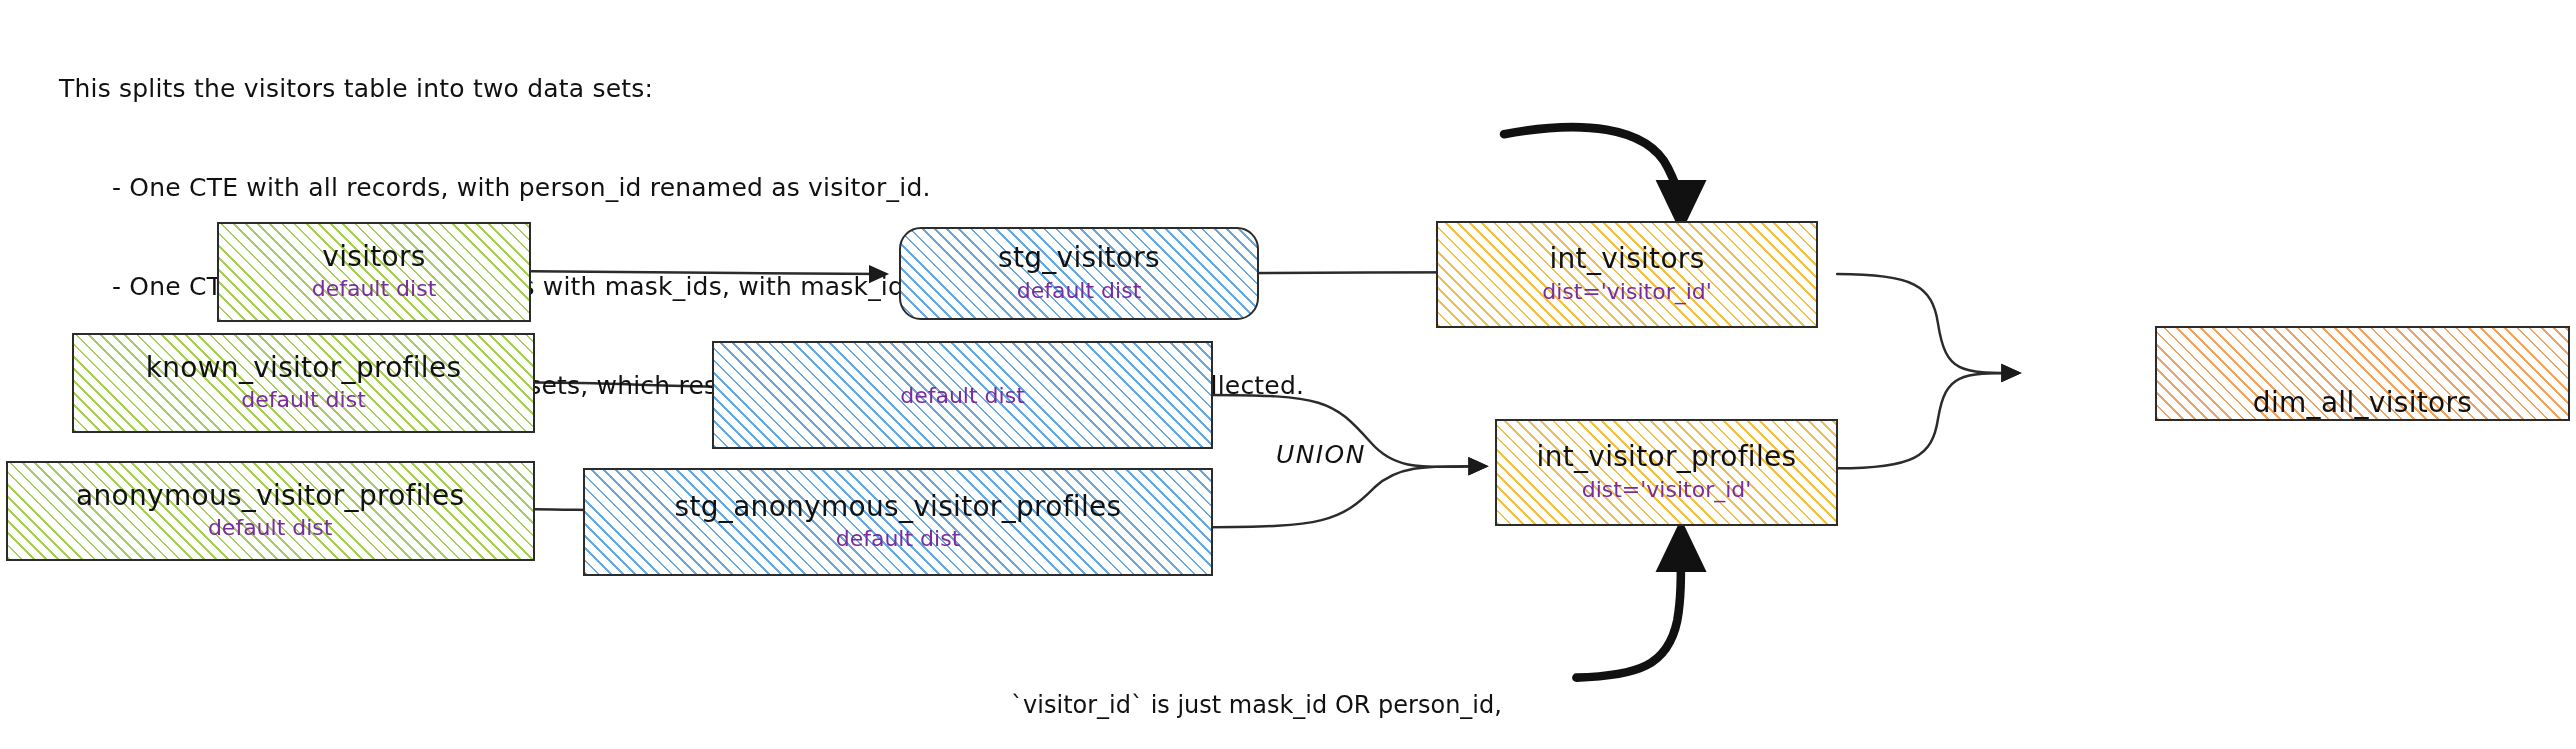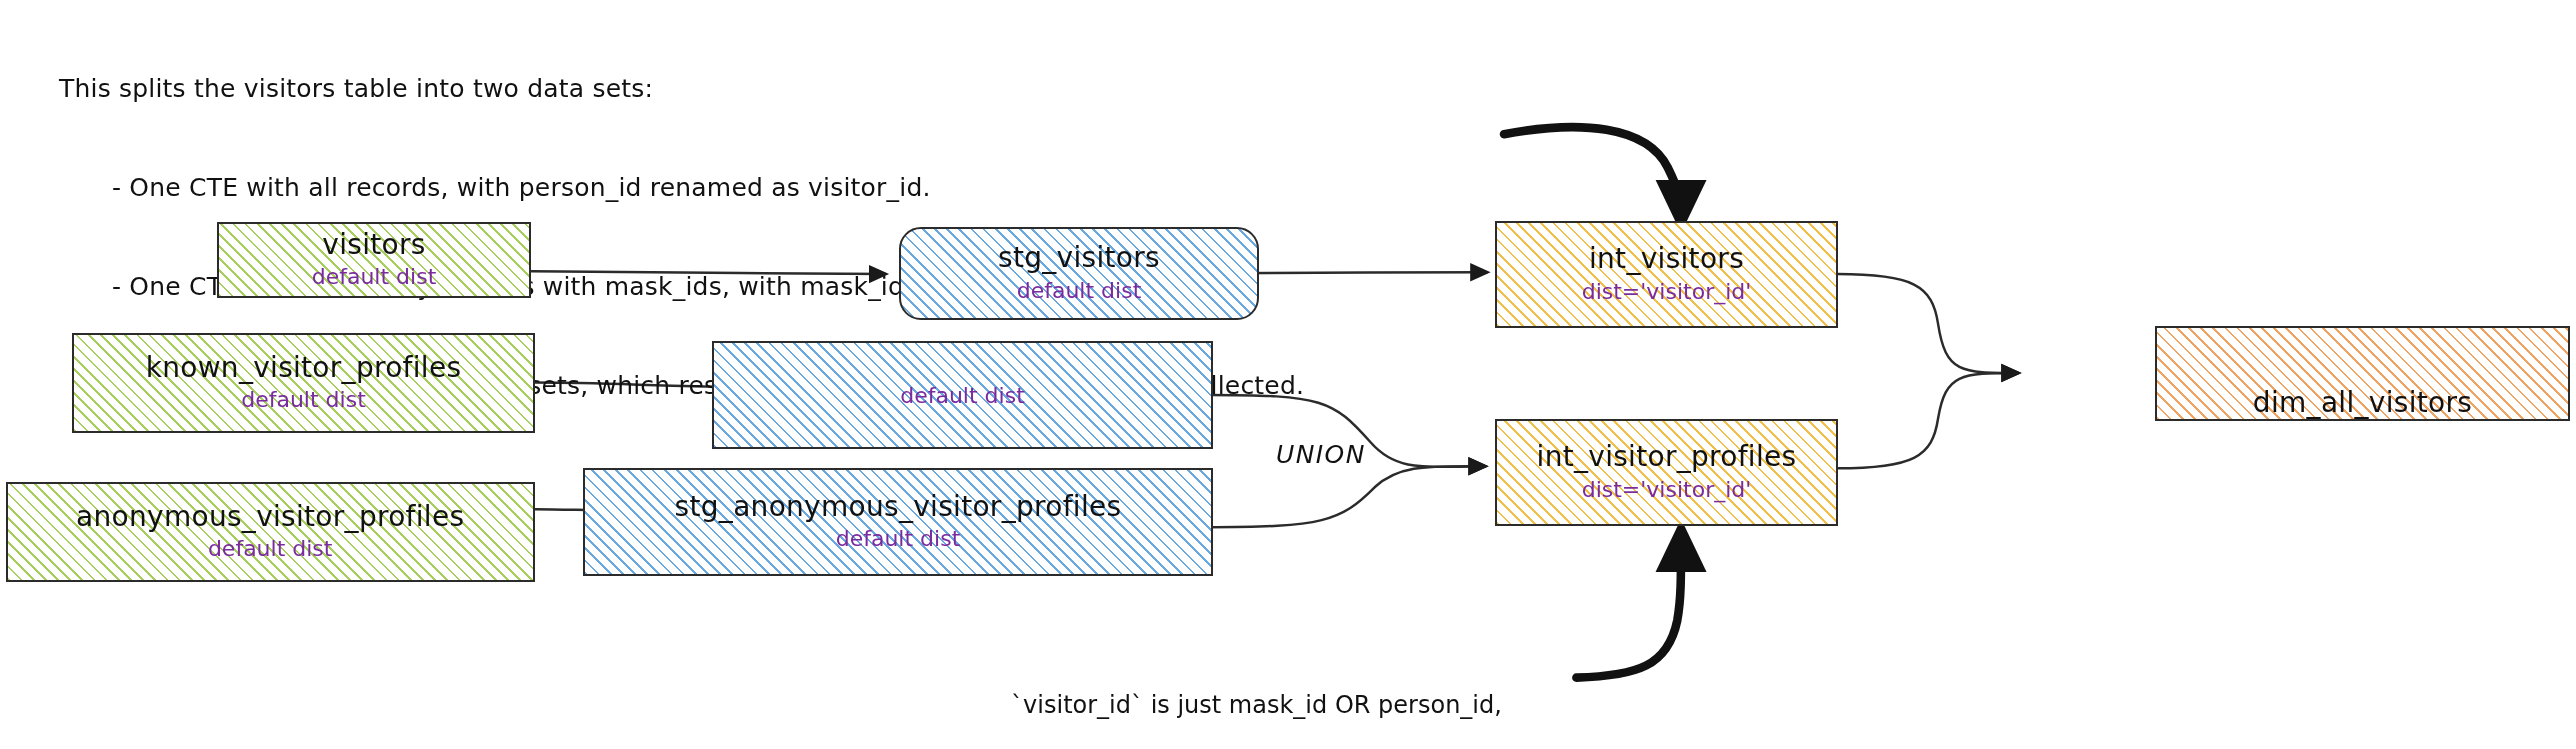--- a/index.html
+++ b/index.html
@@ -148,50 +148,50 @@
   <span class="bullet">- One CTE filtered to only records with mask_ids, with mask_id renamed as visitor_id</span>
   <span class="bullet">- One CTE to union the two data sets, which results in a grain of one row per profile collected.</span>
 </div>
 
 <div class="bottom-note">
   <span>`visitor_id` is just mask_id OR person_id,</span>
   
   
 </div>
 
-<div class="node fill-green" style="left:217px; top:222px; width:314px; height:76px;">
+<div class="node fill-green" style="left:217px; top:222px; width:314px; height:100px;">
   <div class="title">visitors</div>
   <div class="sub">default dist</div>
 </div>
 
 <div class="node fill-green" style="left:72px; top:333px; width:463px; height:100px;">
   <div class="title">known_visitor_profiles</div>
   <div class="sub">default dist</div>
 </div>
 
-<div class="node fill-green" style="left:5.7px; top:482px; width:529px; height:100px;">
+<div class="node fill-green" style="left:5.7px; top:461px; width:529px; height:100px;">
   <div class="title">anonymous_visitor_profiles</div>
   <div class="sub">default dist</div>
 </div>
 
 <div class="node fill-blue" style="left:899px; top:227px; width:360px; height:93px;border-radius:22px;">
   <div class="title">stg_visitors</div>
   <div class="sub">default dist</div>
 </div>
 
 <div class="node fill-blue" style="left:712px; top:341px; width:501px; height:108px;">
   <div class="sub">default dist</div>
 </div>
 
 <div class="node fill-blue" style="left:583px; top:468px; width:630px; height:108px;">
   <div class="title">stg_anonymous_visitor_profiles</div>
   <div class="sub">default dist</div>
 </div>
 
-<div class="node fill-yellow" style="left:1495px; top:221px; width:343px; height:107px;">
+<div class="node fill-yellow" style="left:1436px; top:221px; width:382px; height:107px;">
   <div class="title">int_visitors</div>
   <div class="sub">dist='visitor_id'</div>
 </div>
 
 <div class="node fill-yellow" style="left:1495px; top:419px; width:343px; height:107px;text-align:center;">
   <div class="title">int_visitor_profiles</div>
   <div class="sub">dist='visitor_id'</div>
 </div>
 
 <div class="node fill-orange" style="left:2155px; top:326px; width:415px; height:95px;justify-content:flex-end;">

